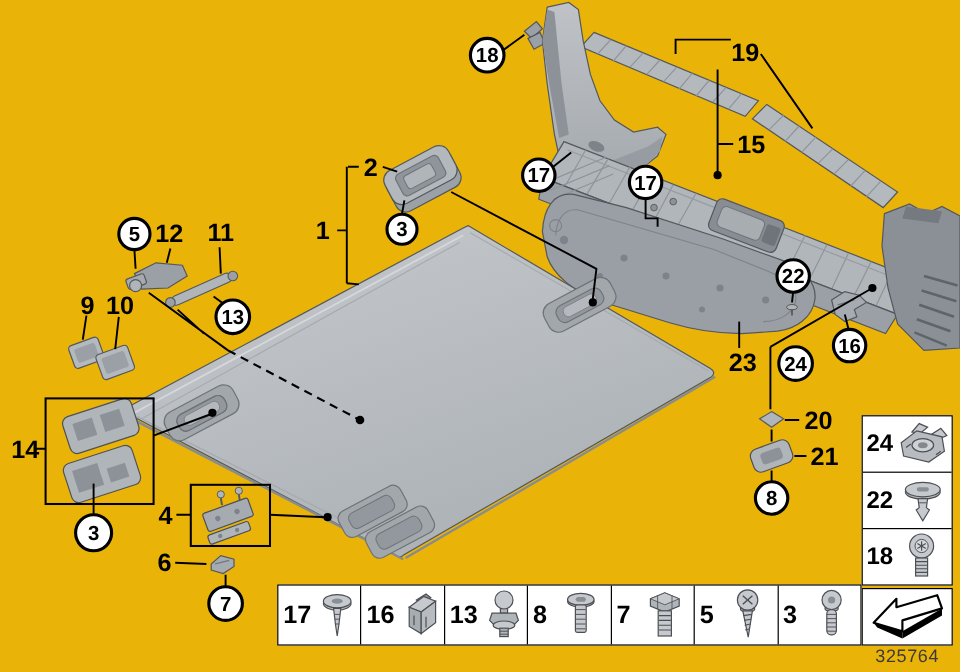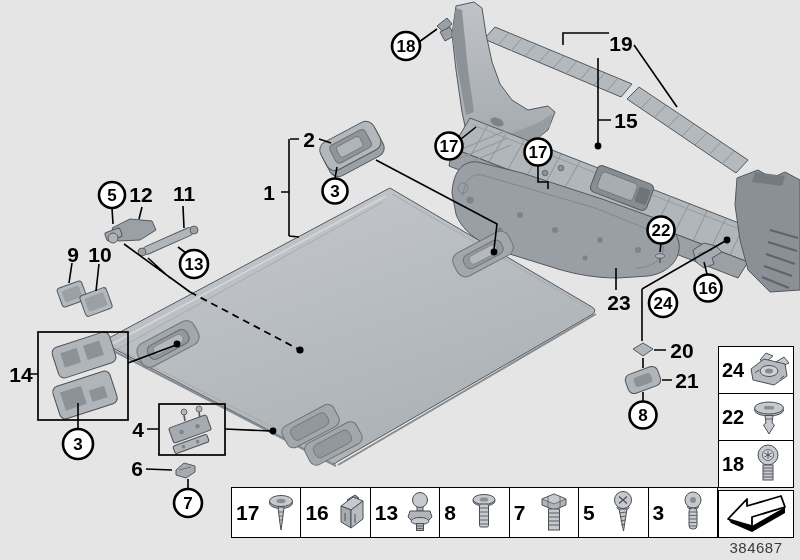--- a/index.html
+++ b/index.html
@@ -1,16 +1,16 @@
 <!DOCTYPE html>
 <html><head>
 <meta charset="utf-8">
 <style>
   html,body{margin:0;padding:0;background:#fff;}
-  #stage{position:relative;width:800px;height:560px;background:#e5e5e5;overflow:hidden;
+  #stage{position:relative;width:800px;height:560px;background:#eab308;overflow:hidden;
          font-family:"Liberation Sans",sans-serif;user-select:none;}
   svg text{font-family:"Liberation Sans",sans-serif;}
   .plabel{font-weight:bold;font-size:21px;fill:#000;text-anchor:middle;}
   .ctext{font-weight:bold;font-size:17px;fill:#000;text-anchor:middle;}
   .ln{stroke:#000;stroke-width:1.6;fill:none;}
   .lnd{stroke:#000;stroke-width:1.8;fill:none;stroke-dasharray:7 5;}
   .gbox{fill:none;stroke:#000;stroke-width:1.7;}
   .ccirc{fill:#fff;stroke:#000;stroke-width:2.6;}
   .dot{fill:#000;stroke:none;}
   .part{stroke:#53585e;stroke-width:1;}
@@ -444,15 +444,15 @@
 <div class="arrowbox">
   <span>
     <svg width="68" height="44" viewBox="0 0 68 44">
       <polygon points="30,36 63,17 63,23 30,42" fill="#000"></polygon>
       <polygon points="6,29 30,36 30,42 9,33" fill="#000"></polygon>
       <polygon points="6,29 25,9 25,16 59,6 63,17 30,27 30,36" fill="#fff" stroke="#000" stroke-width="1.8" stroke-linejoin="round"></polygon>
     </svg>
   </span>
 </div>
 
-<div class="pnum">384687</div>
+<div class="pnum">325764</div>
 
 </div>
 
 </body></html>

